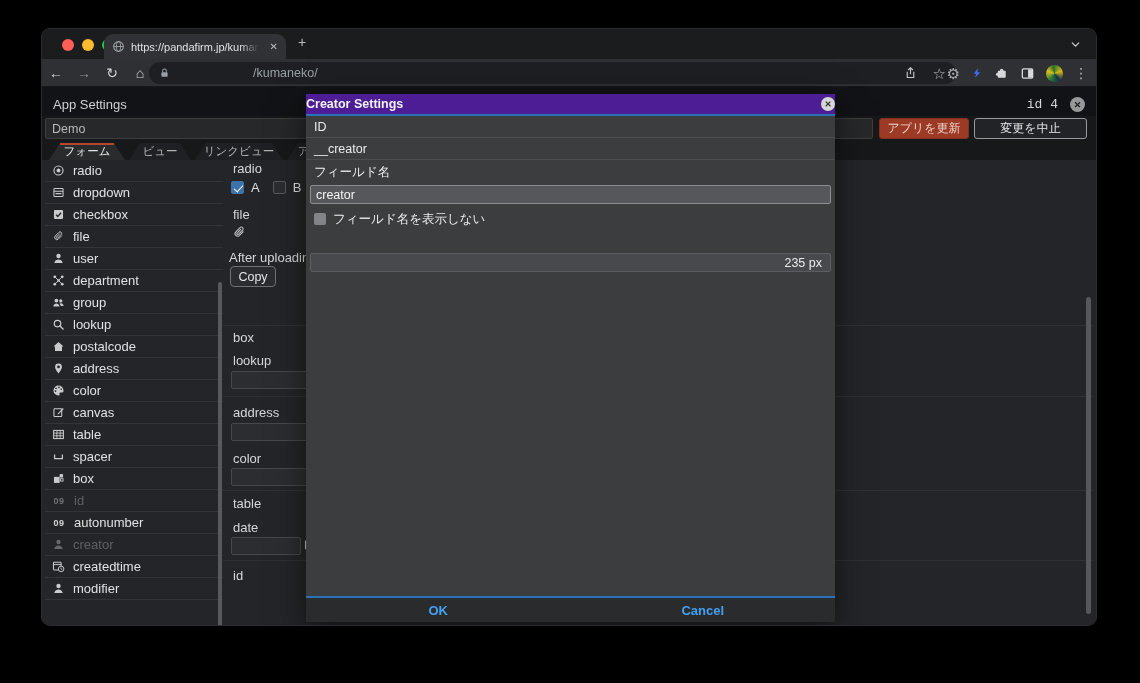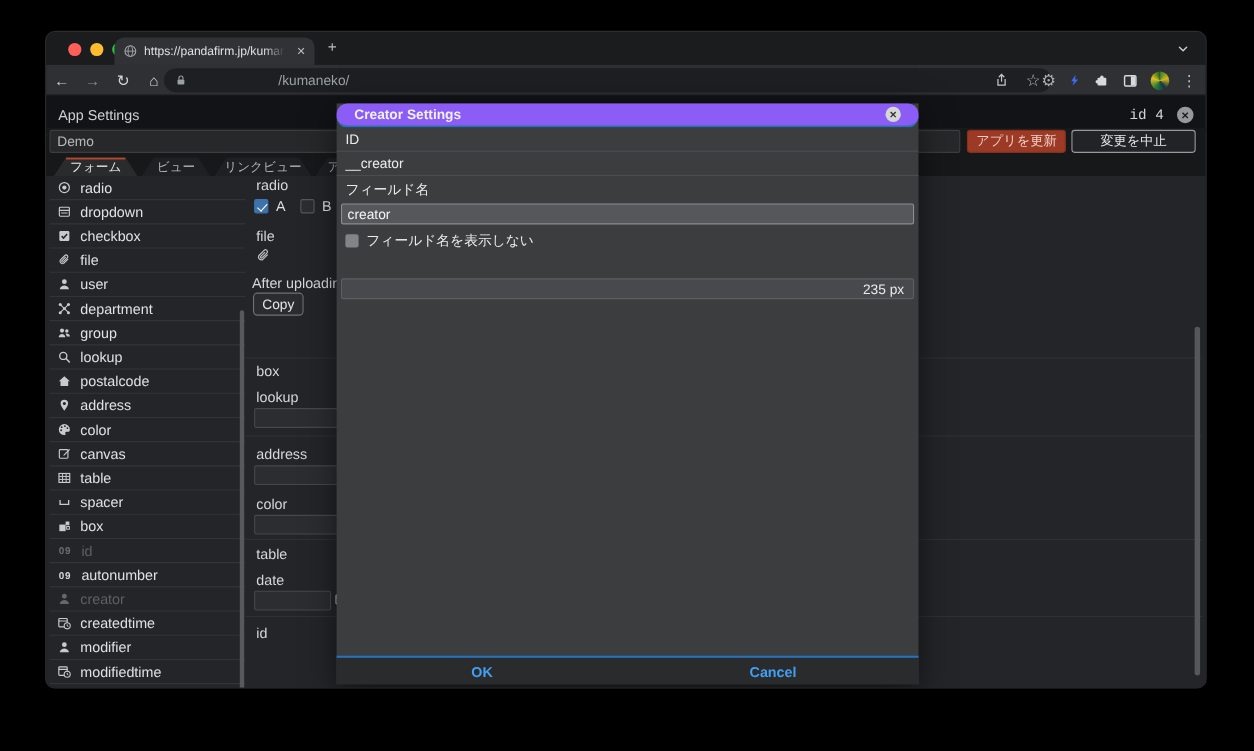--- a/index.html
+++ b/index.html
@@ -75,22 +75,22 @@
   .cb{width:13px;height:13px;border:1px solid #56585b;background:#2b2d30;border-radius:2px;display:inline-block;}
   .cb.checked{background:#3d72aa;border-color:#3d72aa;position:relative;}
   .cb.checked::after{content:"";position:absolute;left:3.5px;top:0.5px;width:4px;height:8px;
        border:solid #fff;border-width:0 1.6px 1.6px 0;transform:rotate(42deg);}
   .copybtn{position:absolute;width:46px;height:21px;background:#2a2c2f;border:1px solid #6f7174;
            border-radius:4px;color:#e3e4e6;font-size:12.5px;display:flex;align-items:center;justify-content:center;}
 
   
   .modal{position:absolute;left:264px;top:65px;width:529px;height:528px;background:#3c3d3f;
          box-shadow:0 8px 30px rgba(0,0,0,.55);z-index:50;}
-  .m-title{position:absolute;left:0;top:0;width:100%;height:22px;background:#8b5cf6;
-           border-bottom:2px solid #2a72b8;display:flex;align-items:center;padding:0 16px;border-radius:10px;}
+  .m-title{position:absolute;left:0;top:0;width:100%;height:22px;background:#4c1d95;
+           border-bottom:2px solid #2a72b8;display:flex;align-items:center;padding:0 0;}
   .m-title span{font-size:12.5px;font-weight:bold;color:#f0f1f2;}
   .m-close{margin-left:auto;width:14px;height:14px;border-radius:50%;background:#d6d6d6;color:#2c2c2c;
            font-size:8.5px;font-weight:bold;display:flex;align-items:center;justify-content:center;}
   .m-row{position:absolute;left:0;width:100%;display:flex;align-items:center;padding:0 8px;
          font-size:12.5px;color:#ececee;}
   .m-hair{border-bottom:1px solid #4b4d50;}
   .m-input{position:absolute;left:4px;width:521px;height:19px;font-size:12.5px;border-radius:2px;}
   .m-in1{background:#55575a;border:1px solid #8c8e91;color:#f4f4f5;padding:0 5px;}
   .m-in2{background:#48494c;border:1px solid #5c5e61;color:#eaeaec;text-align:right;padding:0 8px;
          display:flex;align-items:center;justify-content:flex-end;}
@@ -376,29 +376,20 @@
         </div>
 
         <div class="fld">
           <svg width="13" height="13" viewBox="0 0 16 16">
               <circle cx="8" cy="5" r="2.7" fill="#c9cacc"></circle>
               <path d="M2.8 13.6c.6-3.2 2.9-4.4 5.2-4.4s4.6 1.2 5.2 4.4z" fill="#c9cacc"></path>
             </svg>
           <span class="t">modifier</span>
         </div>
 
-        <div class="fld">
-          <svg width="13" height="13" viewBox="0 0 16 16">
-              <rect x="1.8" y="2.8" width="9.4" height="9.4" rx="1" fill="none" stroke="#c9cacc" stroke-width="1.3"></rect>
-              <line x1="1.8" y1="5.6" x2="11.2" y2="5.6" stroke="#c9cacc" stroke-width="1.2"></line>
-              <circle cx="11.2" cy="11" r="3.4" fill="#232528" stroke="#c9cacc" stroke-width="1.2"></circle>
-              <path d="M11.2 9.4v1.7l1.3.8" fill="none" stroke="#c9cacc" stroke-width="1.1"></path>
-            </svg>
-          <span class="t">modifiedtime</span>
-        </div>
 
       </div>
 
       <div class="sb-scroll"></div>
       <div class="ct-scroll"></div>
 
       <span class="plbl" style="left:191px;top:1px">radio</span>
       <div class="cbrow" style="left:189px;top:20px">
         <span class="cb checked"></span>
           <span>A</span>

